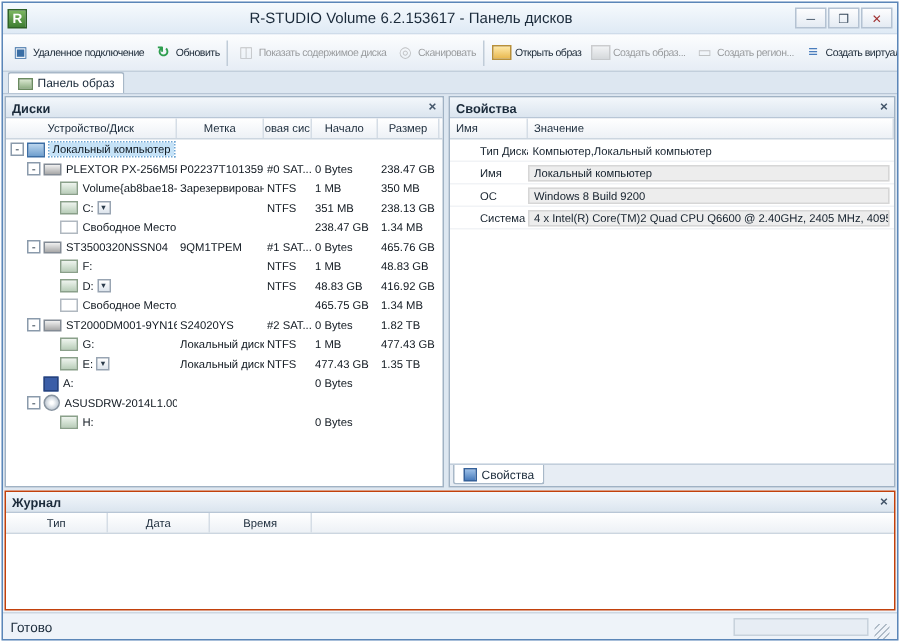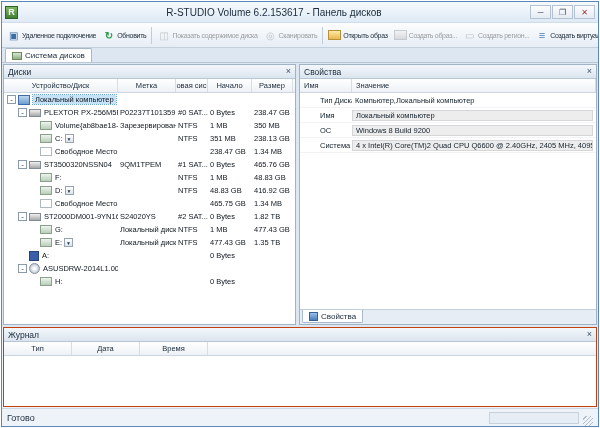--- a/index.html
+++ b/index.html
@@ -51,21 +51,21 @@
          border-radius:2px 2px 0 0; display:flex; align-items:center; gap:3px; padding:0 6px; font-size:8px; color:#1a2a3a; }
   .tab-ic { width:10px; height:8px; background:linear-gradient(#d9e7d0,#8fae84); border:1px solid #6a8a60; }
 
   
   .main { flex:1; display:flex; gap:3px; padding:1px 1px 2px 1px; background:#dde7f1; overflow:hidden; }
   .panel { background:#fff; border:1px solid #a0b2c4; display:flex; flex-direction:column; overflow:hidden; }
   .panel.left { width:293px; flex:none; }
   .panel.right { flex:1; }
   .phead { height:14px; flex:none; display:flex; align-items:center; padding:0 4px;
            background:linear-gradient(#f3f7fb,#dbe5ef); border-bottom:1px solid #b8c6d6;
-           font-size:8.5px; color:#1a2a3a; }
+           font-size:8.5px; color:#1a2a3a;font-weight:bold; }
   .phead .x { margin-left:auto; font-size:9px; color:#44566a; line-height:9px; }
   .gridhead { display:flex; height:14px; flex:none; border-bottom:1px solid #ccd6e0;
               background:linear-gradient(#ffffff,#edf1f6); font-size:7.5px; color:#1a2a3a; }
   .gh { display:flex; align-items:center; justify-content:center; border-right:1px solid #d5dde6;
         overflow:hidden; white-space:nowrap; }
   .gh.left-al { justify-content:flex-start; padding-left:4px; }
   
   .c0 { width:114px; flex:none; } .c1 { width:58px; flex:none; } .c2 { width:32px; flex:none; }
   .c3 { width:44px; flex:none; } .c4 { width:41px; flex:none;text-align:right; }
   
@@ -171,21 +171,21 @@
       </div>
       <div class="tbtn">
         <span class="ic ic-create-raid"></span>
         <span class="tlabel">Создать виртуальный RAID</span>
       </div>
     </div>
 
   <div class="tabstrip">
     <div class="tab">
       <span class="tab-ic"></span>
-      <span>Система дисков</span>
+      <span>Панель образ</span>
     </div>
   </div>
 
   <div class="main">
 
     <div class="panel left">
       <div class="phead">
         <span>Диски</span>
         <span class="x">×</span>
       </div>

